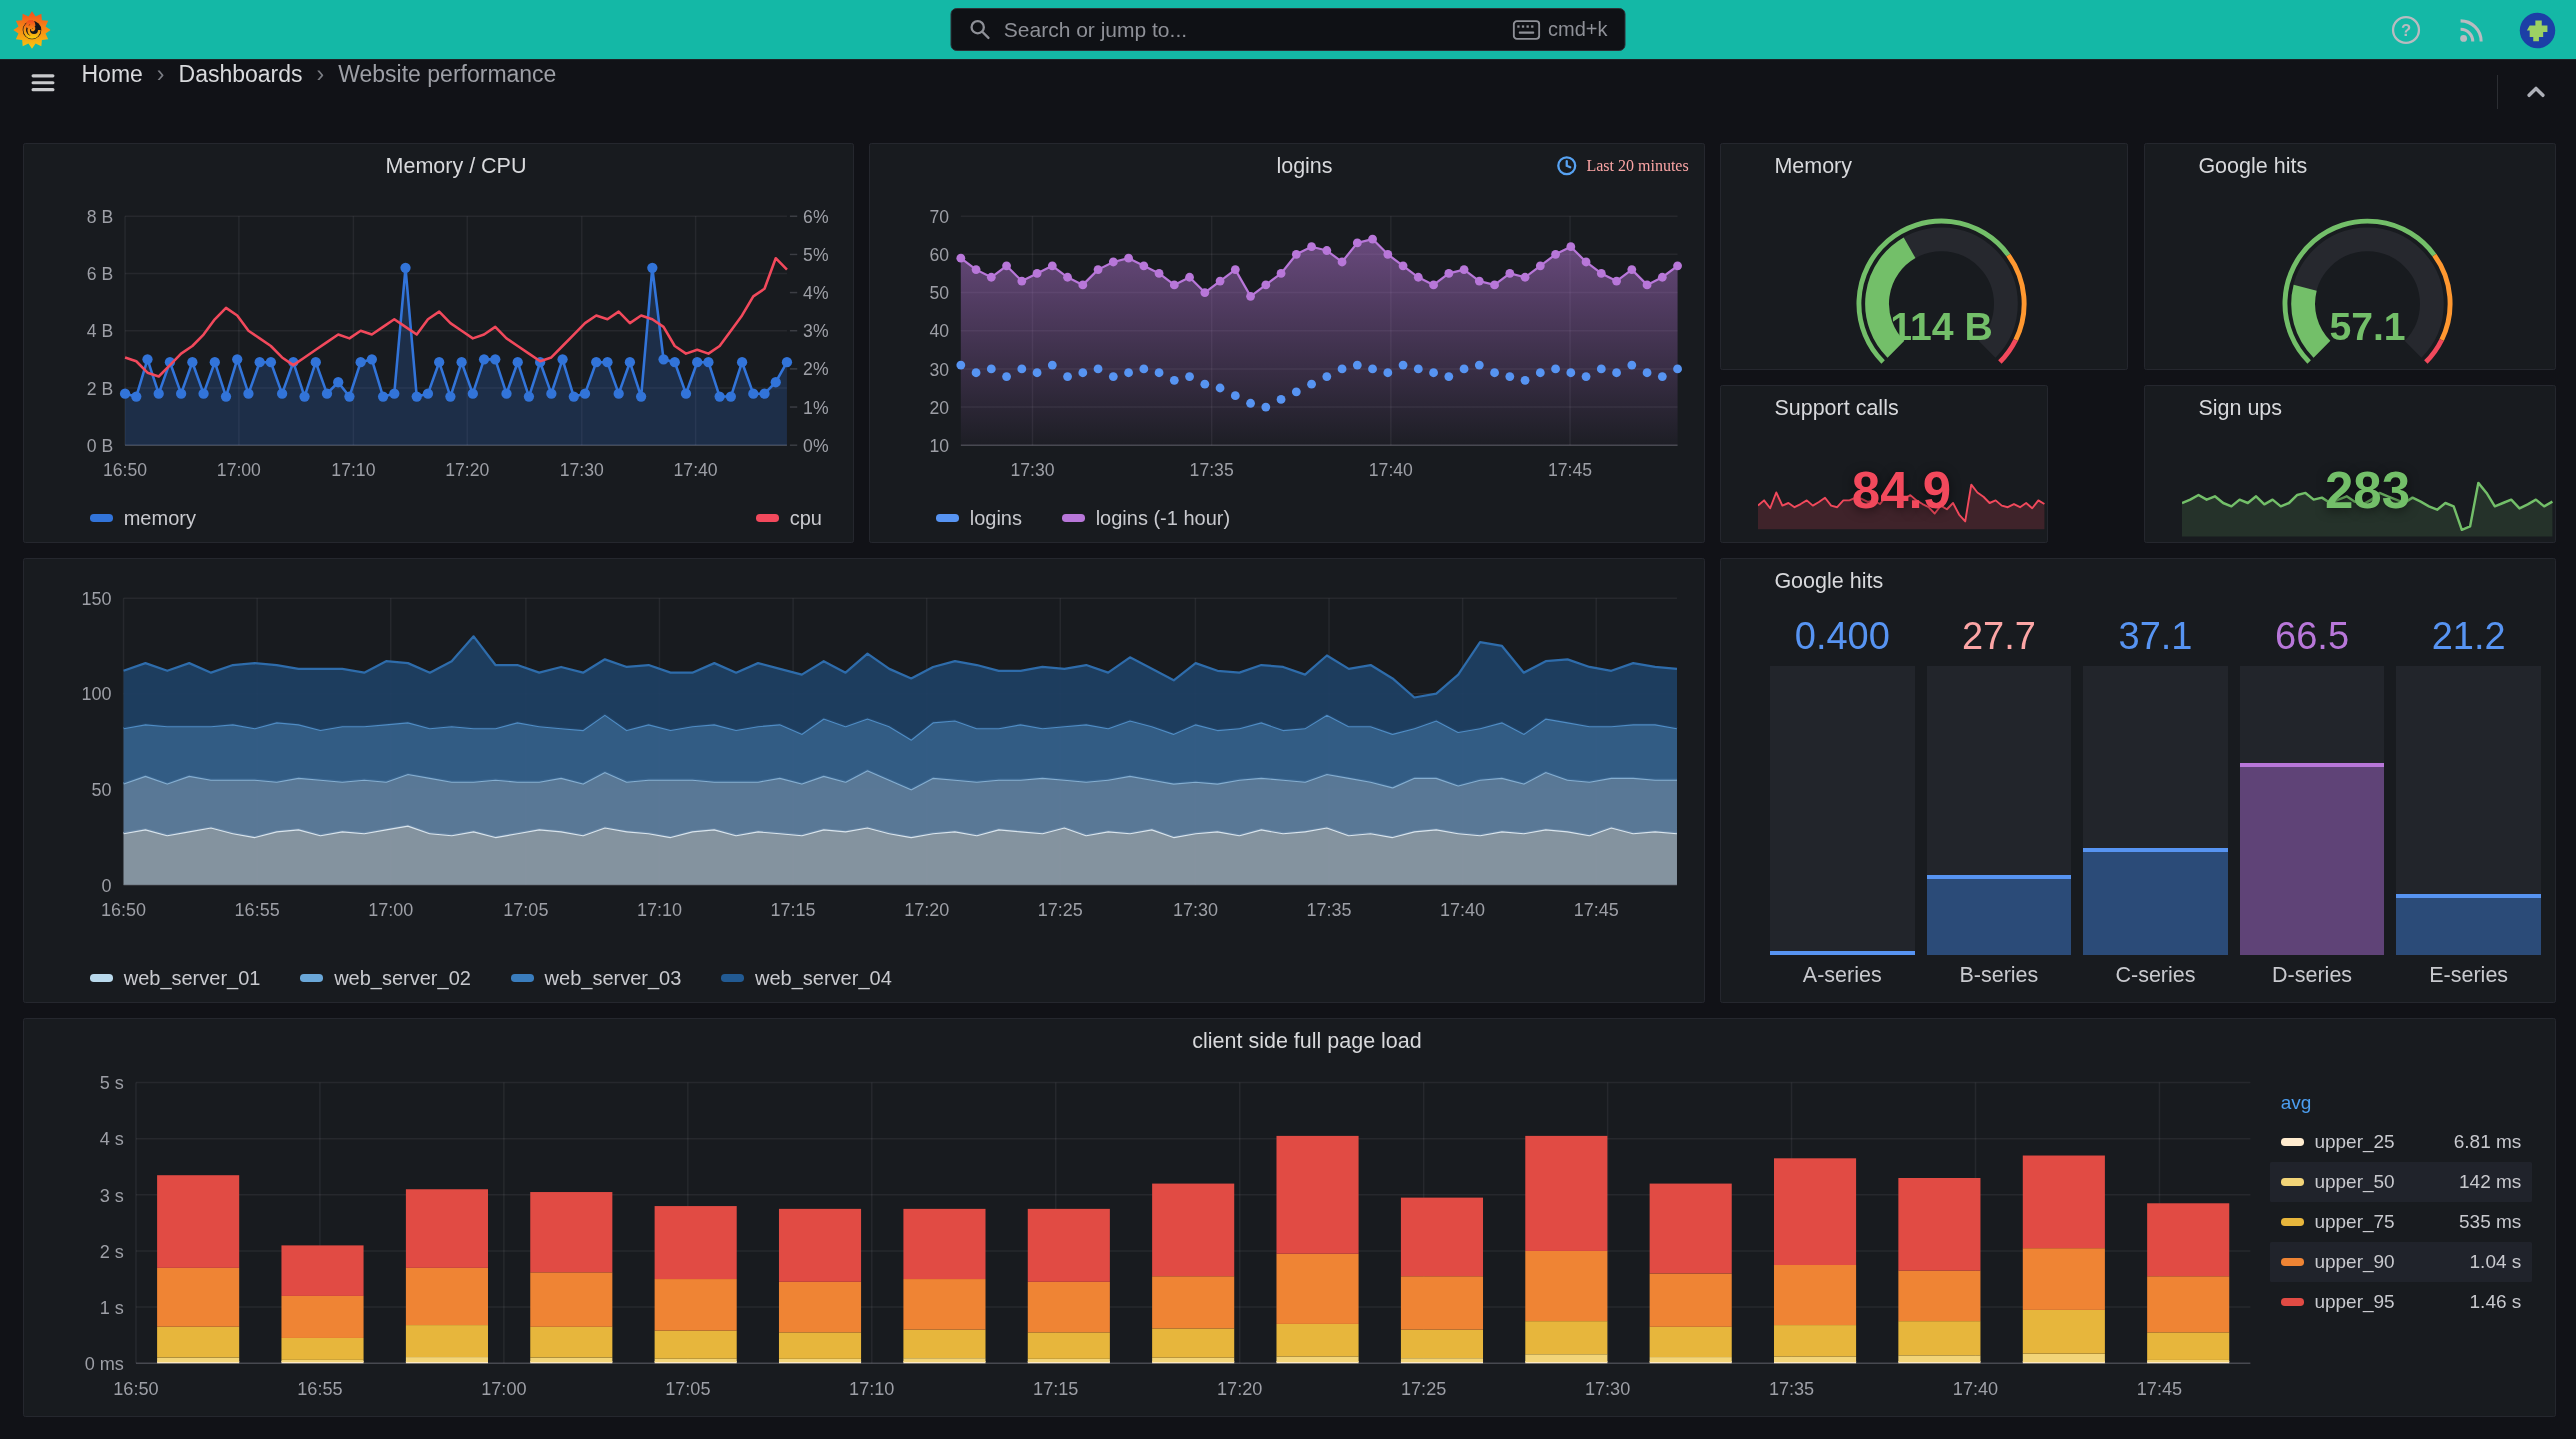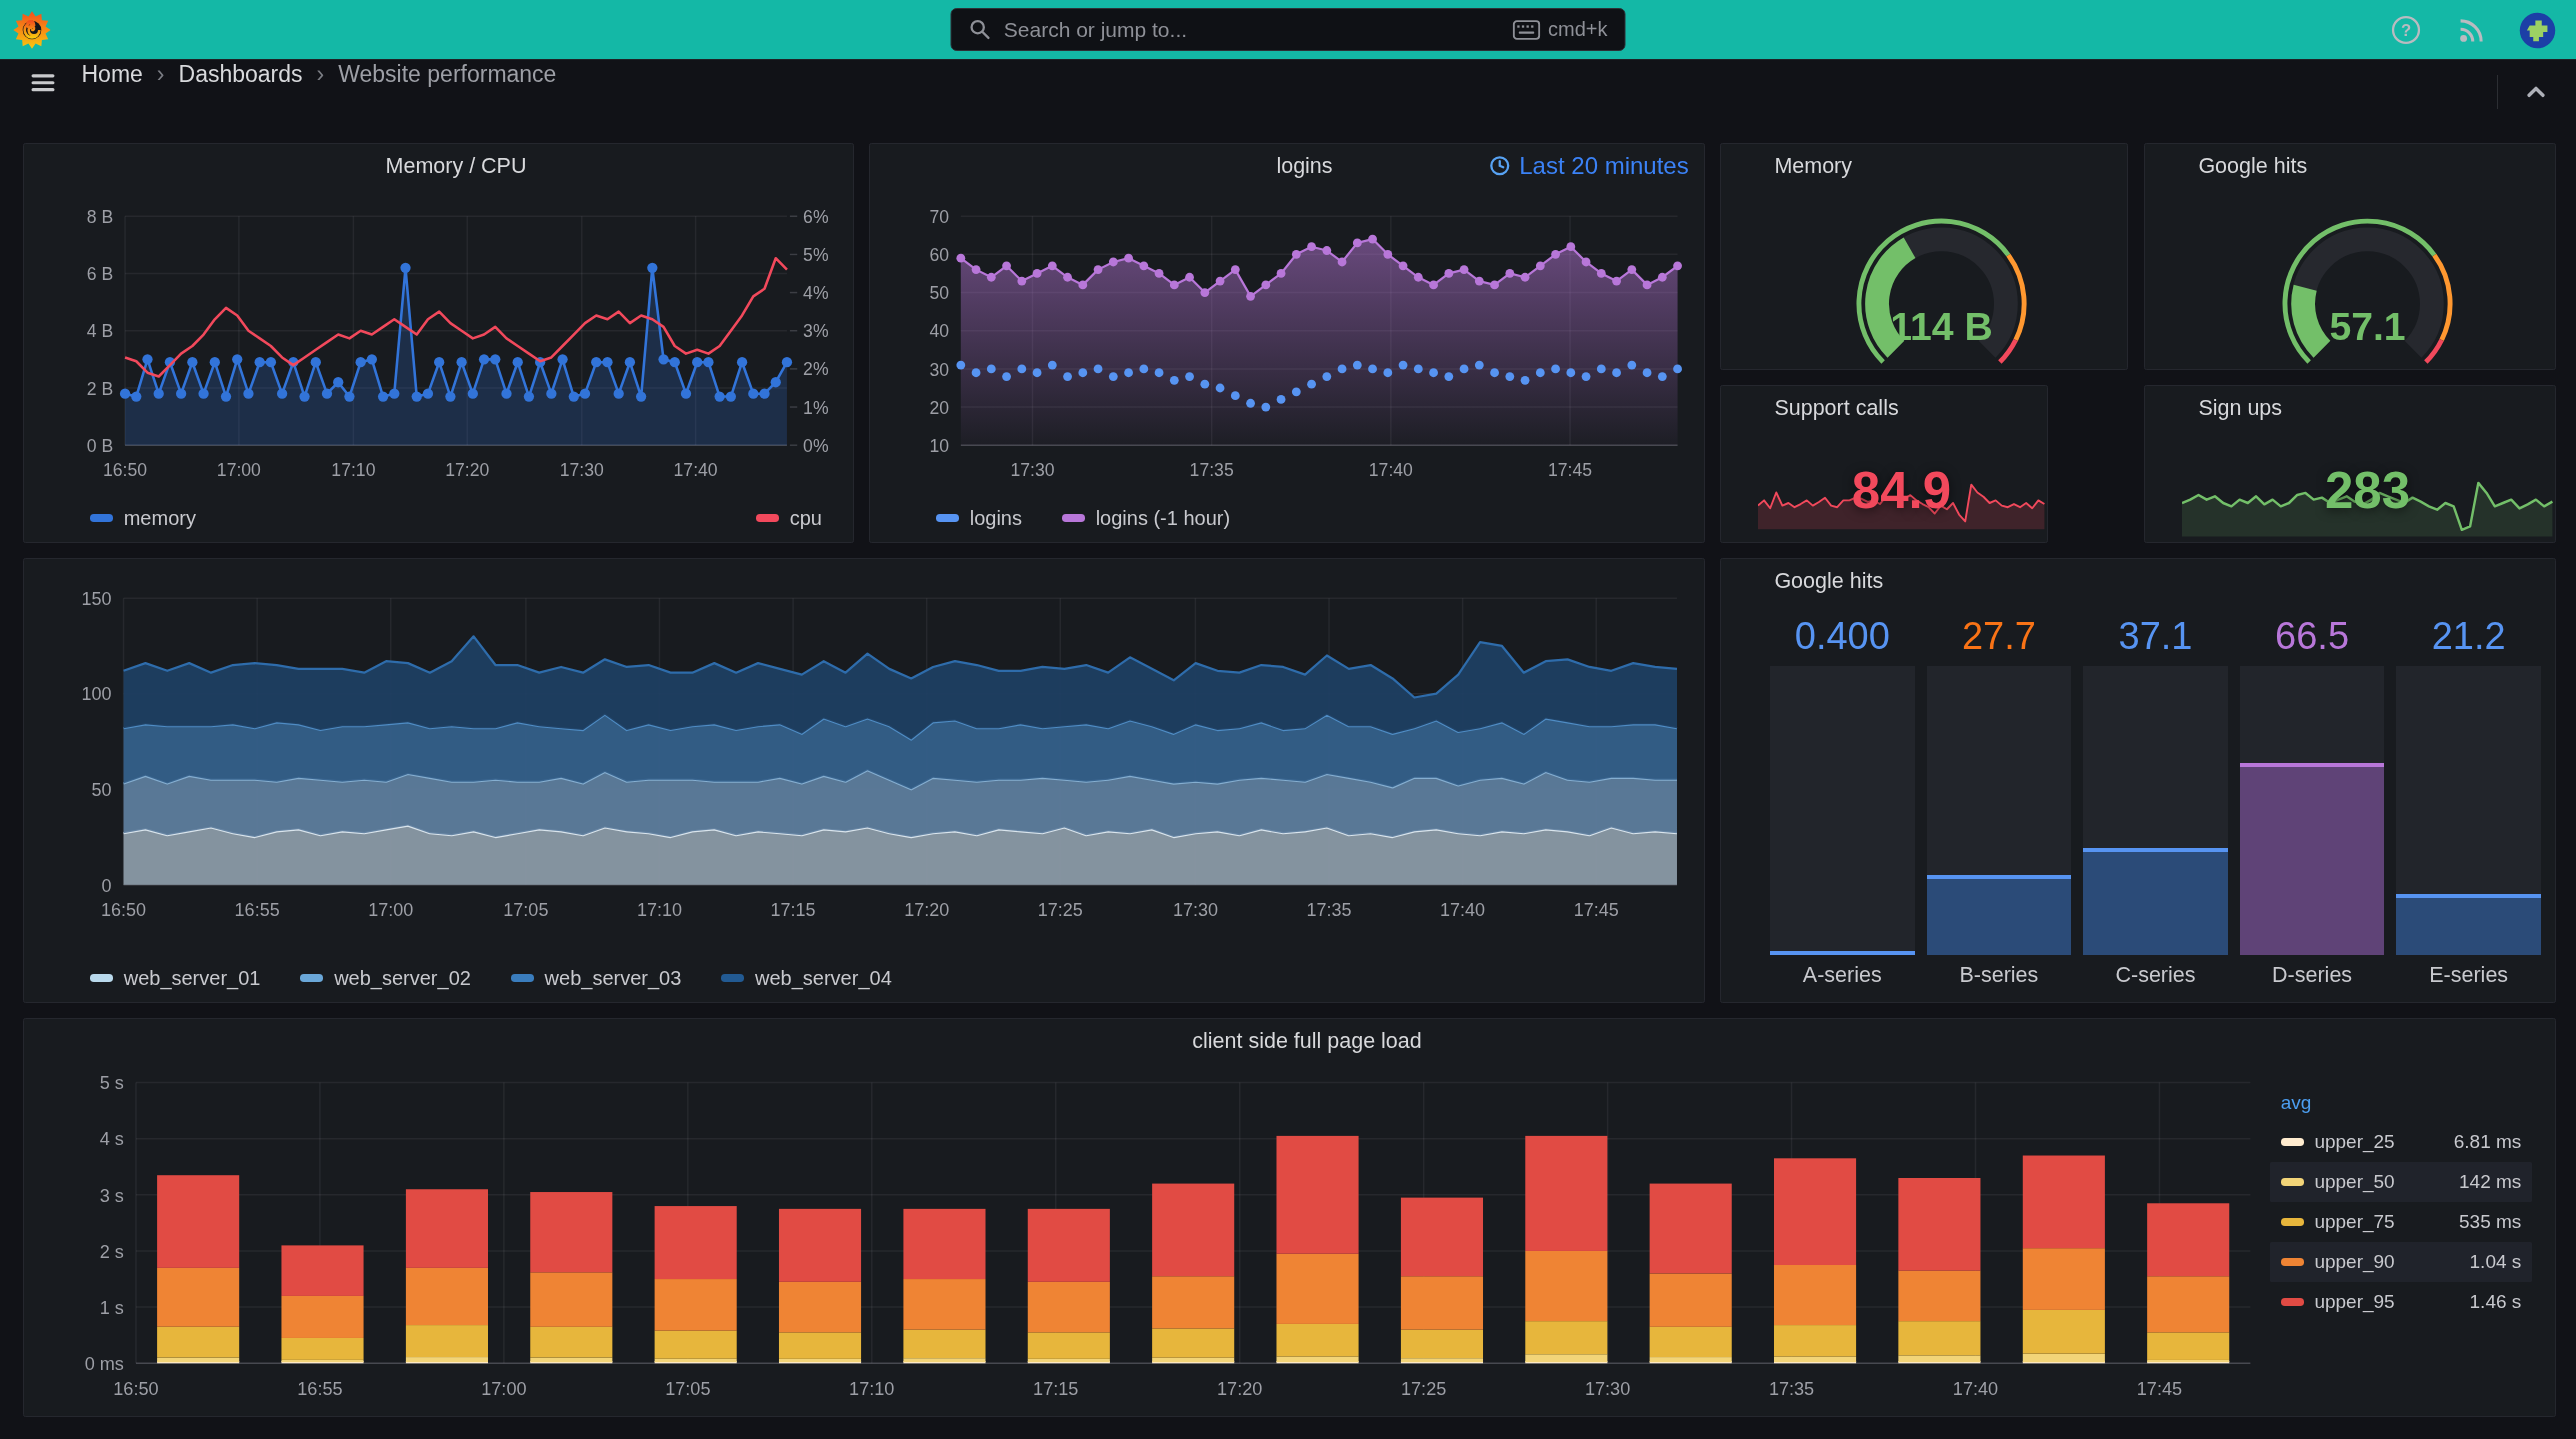--- a/index.html
+++ b/index.html
@@ -28,21 +28,21 @@
   
   .panel{position:absolute;background:#181b1f;border:0.8px solid #25272e;border-radius:2.3px;
     display:flex;flex-direction:column;overflow:hidden;padding-left:35px;}
   .ph{flex:0 0 44px;display:flex;align-items:center;justify-content:center;position:relative;
     font-size:21.5px;font-weight:500;color:#d8d9dc;cursor:pointer;}
   .ph.left{justify-content:flex-start;padding-left:18.4px;}
   .plot{flex:1 1 auto;position:relative;}
   svg{display:block;}
   svg text{font-family:"Liberation Sans","DejaVu Sans",sans-serif;}
   .time-range{position:absolute;right:15.3px;top:0;height:100%;display:flex;align-items:center;gap:9.2px;
-    color:#3b82f6;font-size:24px;font-weight:500;cursor:pointer;}
+    color:#fca5a5;font-size:16px;font-weight:500;cursor:pointer;font-family:Liberation Serif, serif;}
   .legend{flex:0 0 48px;display:flex;align-items:center;gap:40px;padding:0 31px;font-size:20px;color:#c8c9ce;}
   .legend.split{justify-content:space-between;}
   .legend-item{display:flex;align-items:center;cursor:pointer;}
   .sw{display:inline-block;width:23px;height:7.7px;border-radius:3.8px;margin-right:10.7px;}
   
   .stat-body{position:relative;flex:1;}
   .stat-value{position:absolute;left:0;right:0;top:28%;text-align:center;font-size:51px;font-weight:700;
     text-shadow:0 1.5px 10.7px rgba(0,0,0,0.55);z-index:2;}
   .spark{position:absolute;left:2.3px;right:2.3px;bottom:2.3px;height:74px;z-index:1;}
   
@@ -557,21 +557,21 @@
   <div class="plot">
       <div class="bg-wrap">
         <div class="bg-col">
           <div class="bg-val" style="color: rgb(87, 148, 242);">0.400</div>
           <div class="bg-track">
             <div class="bg-fill" style="height: 1.2%; background: rgb(43, 75, 120); border-top: 4.6px solid rgb(87, 148, 242);"></div>
           </div>
           <div class="bg-label">A-series</div>
         </div>
         <div class="bg-col">
-          <div class="bg-val" style="color: #f97316;">27.7</div>
+          <div class="bg-val" style="color: #fca5a5;">27.7</div>
           <div class="bg-track">
             <div class="bg-fill" style="height: 27.7%; background: rgb(43, 75, 120); border-top: 4.6px solid rgb(87, 148, 242);"></div>
           </div>
           <div class="bg-label">B-series</div>
         </div>
         <div class="bg-col">
           <div class="bg-val" style="color: rgb(87, 148, 242);">37.1</div>
           <div class="bg-track">
             <div class="bg-fill" style="height: 37.1%; background: rgb(43, 75, 120); border-top: 4.6px solid rgb(87, 148, 242);"></div>
           </div>

